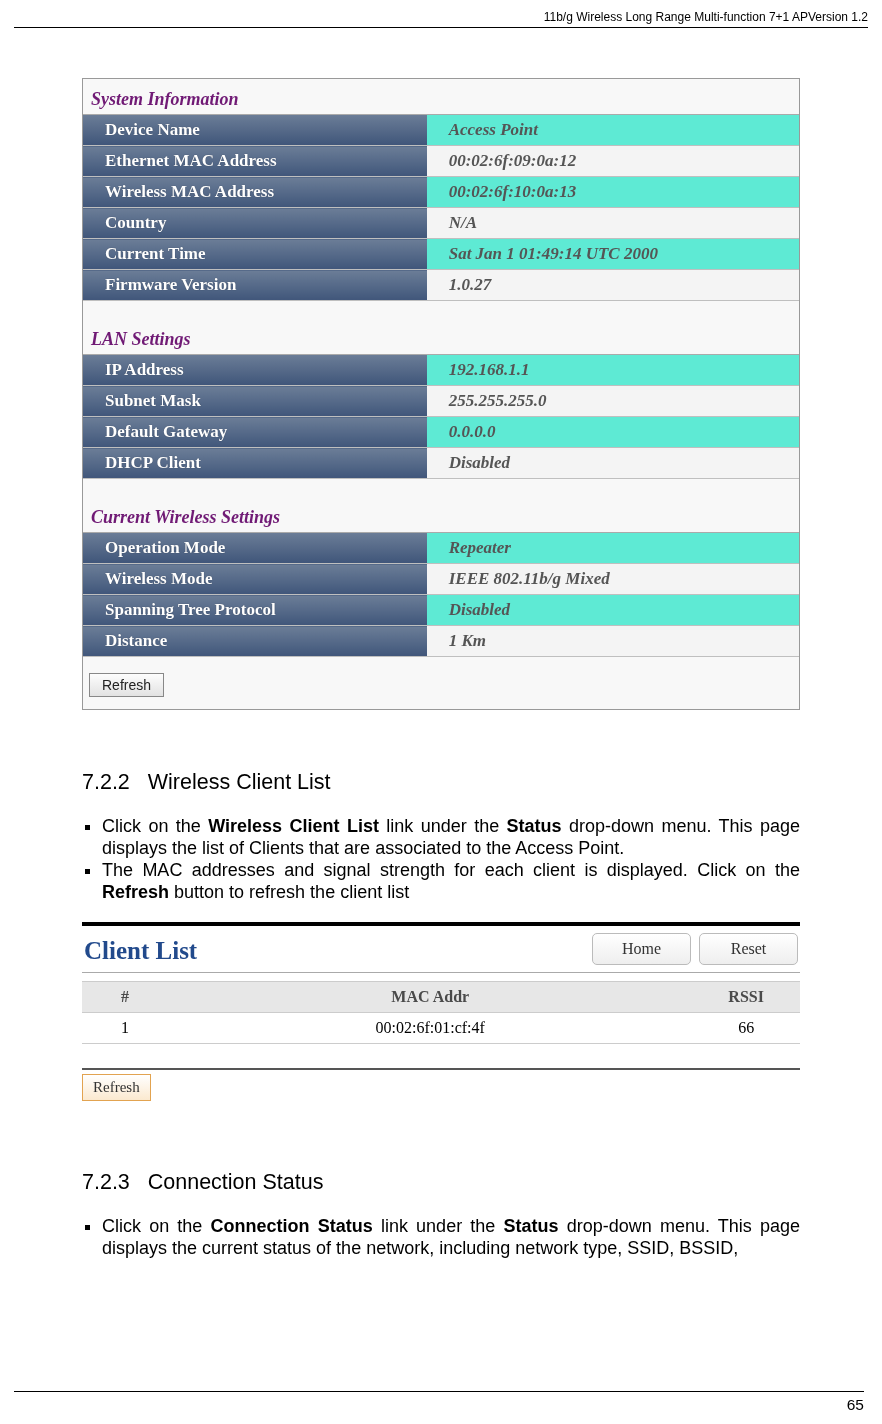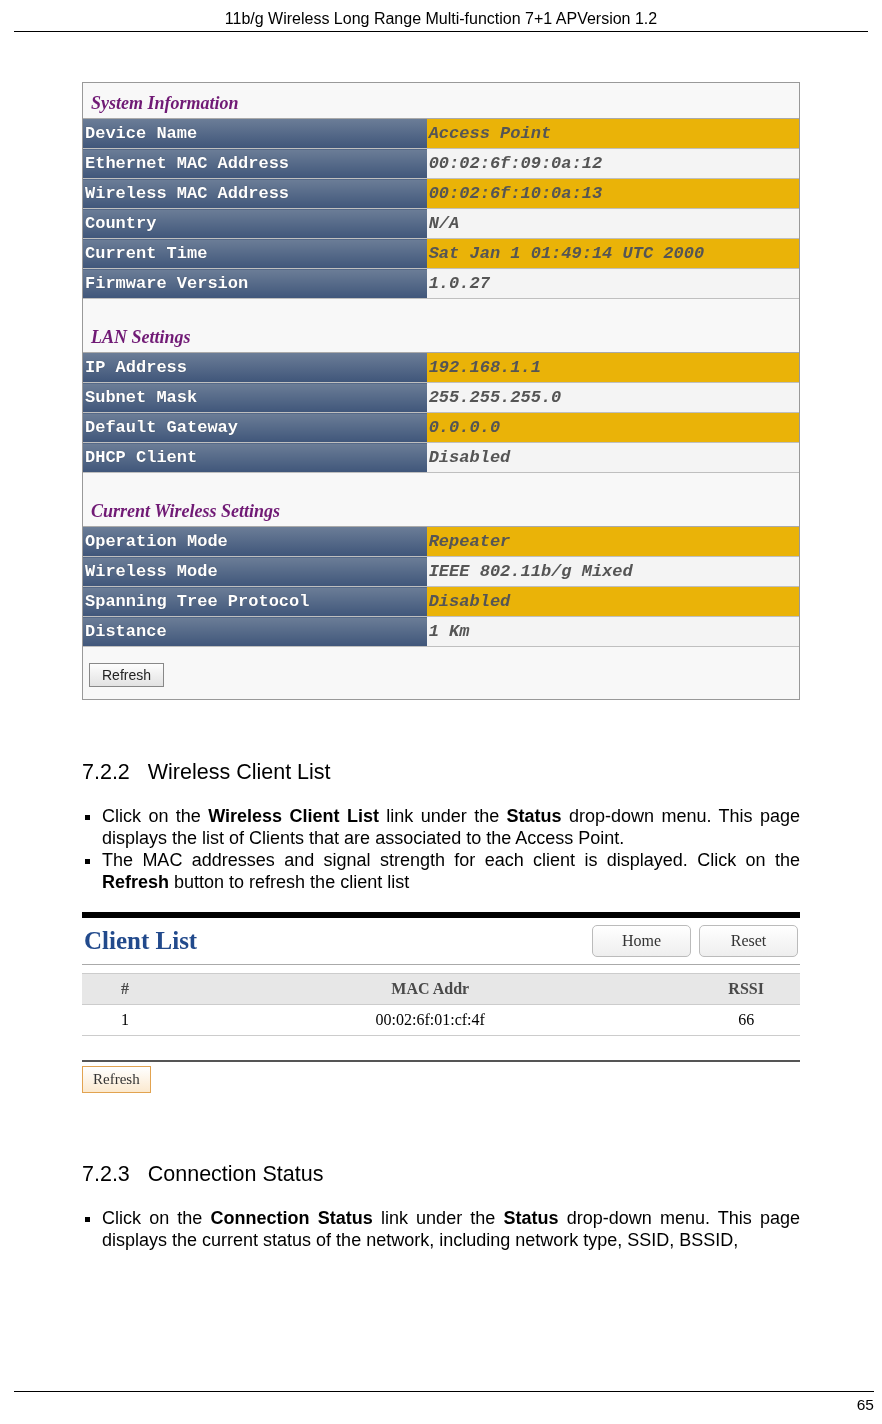--- a/index.html
+++ b/index.html
@@ -11,22 +11,22 @@
     width: 882px;
   }
   .page {
     padding: 10px 14px 8px 14px;
     box-sizing: border-box;
     position: relative;
     min-height: 1424px;
   }
   .header-row {
     display: flex;
-    justify-content: center;
-    font-size: 16px;
+    justify-content: flex-end;
+    font-size: 12px;
     padding-bottom: 2px;
   }
   .header-rule {
     border: none;
     border-top: 1.3px solid #000;
     margin: 1px 0 0 0;
   }
   .content {
     margin: 50px 68px 0 68px;
   }
@@ -43,34 +43,34 @@
     padding: 10px 0 4px 8px;
     border-bottom: 1px solid #aaa;
   }
   .info-table {
     width: 100%;
     border-collapse: collapse;
   }
   .info-table tr {
   }
   .info-table td {
-    padding: 5px 2px;
-    font-family: Liberation Mono, monospace;
+    padding: 5px 22px;
+    font-family: Liberation Serif, serif;
     font-weight: bold;
     font-size: 17px;
     border-bottom: 1px solid #bfbfbf;
   }
   .info-table td.label {
     width: 48%;
     background: linear-gradient(#6b7d97, #40567a);
     color: #fff;
     text-shadow: 0 0 1px rgba(0,0,0,0.4);
   }
   .info-table td.value {
-    background: #eab308;
+    background: #5eead4;
     color: #555;
     font-style: italic;
   }
   .info-table tr:nth-child(even) td.value {
     background: #f4f4f4;
   }
   .refresh-btn {
     margin: 16px 0 12px 6px;
     display: inline-block;
     background: linear-gradient(#fdfdfd, #e2e2e2);
@@ -99,22 +99,22 @@
     margin-bottom: 0px;
     line-height: 1.23;
   }
   .bold { font-weight: bold; }
 
   .clientlist-wrap {
     margin-top: 18px;
   }
   .cl-header {
     display: flex;
-    align-items: center;
-    border-top: 6px solid #000000;
+    align-items: flex-end;
+    border-top: 4px solid #000000;
     border-bottom: 1px solid #aaa;
     padding: 7px 2px;
   }
   .cl-title {
     font-family: "Times New Roman", Times, serif;
     font-weight: bold;
     font-size: 25px;
     color: #224a8c;
     flex: 1;
   }
@@ -169,21 +169,21 @@
     font-family: "Times New Roman", Times, serif;
     font-size: 15px;
     color: #333;
     margin-top: 0;
   }
 
   .footer {
     position: absolute;
     bottom: 10px;
     left: 14px;
-    right: 8px;
+    right: 18px;
   }
   .footer-rule {
     border: none;
     border-top: 1.3px solid #000;
     margin: 0 0 4px 0;
   }
   .pagenum {
     text-align: right;
     font-size: 15.5px;
   }

